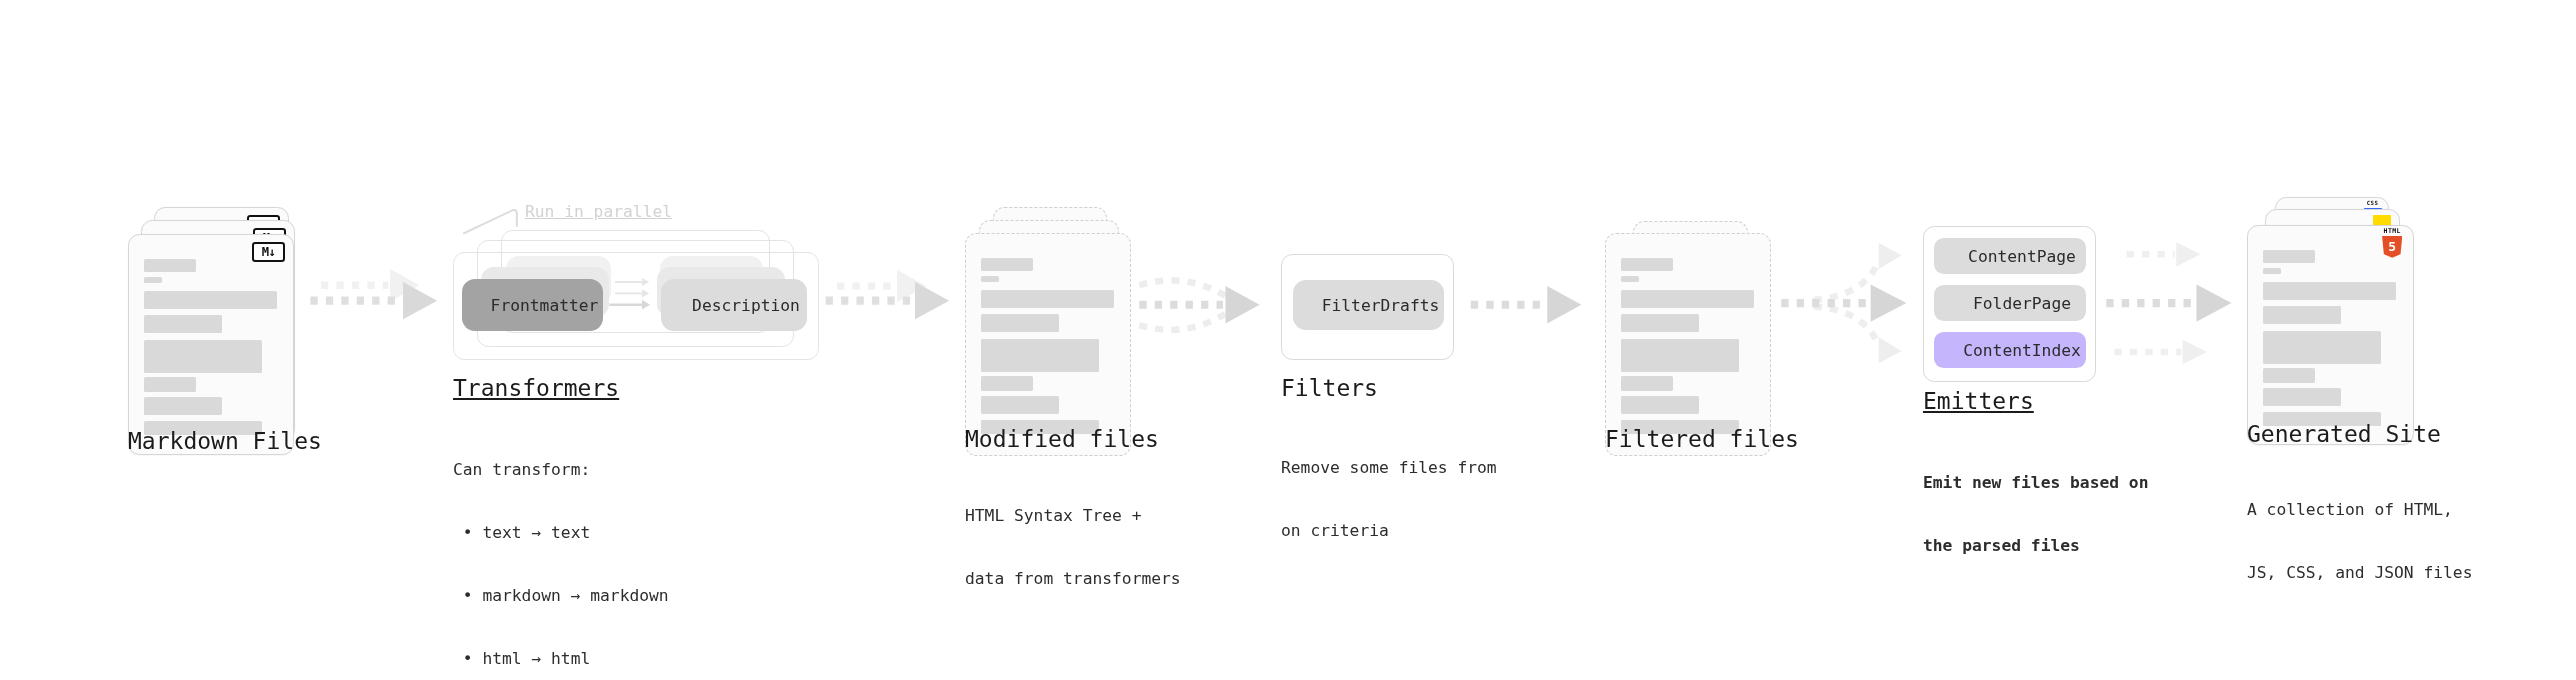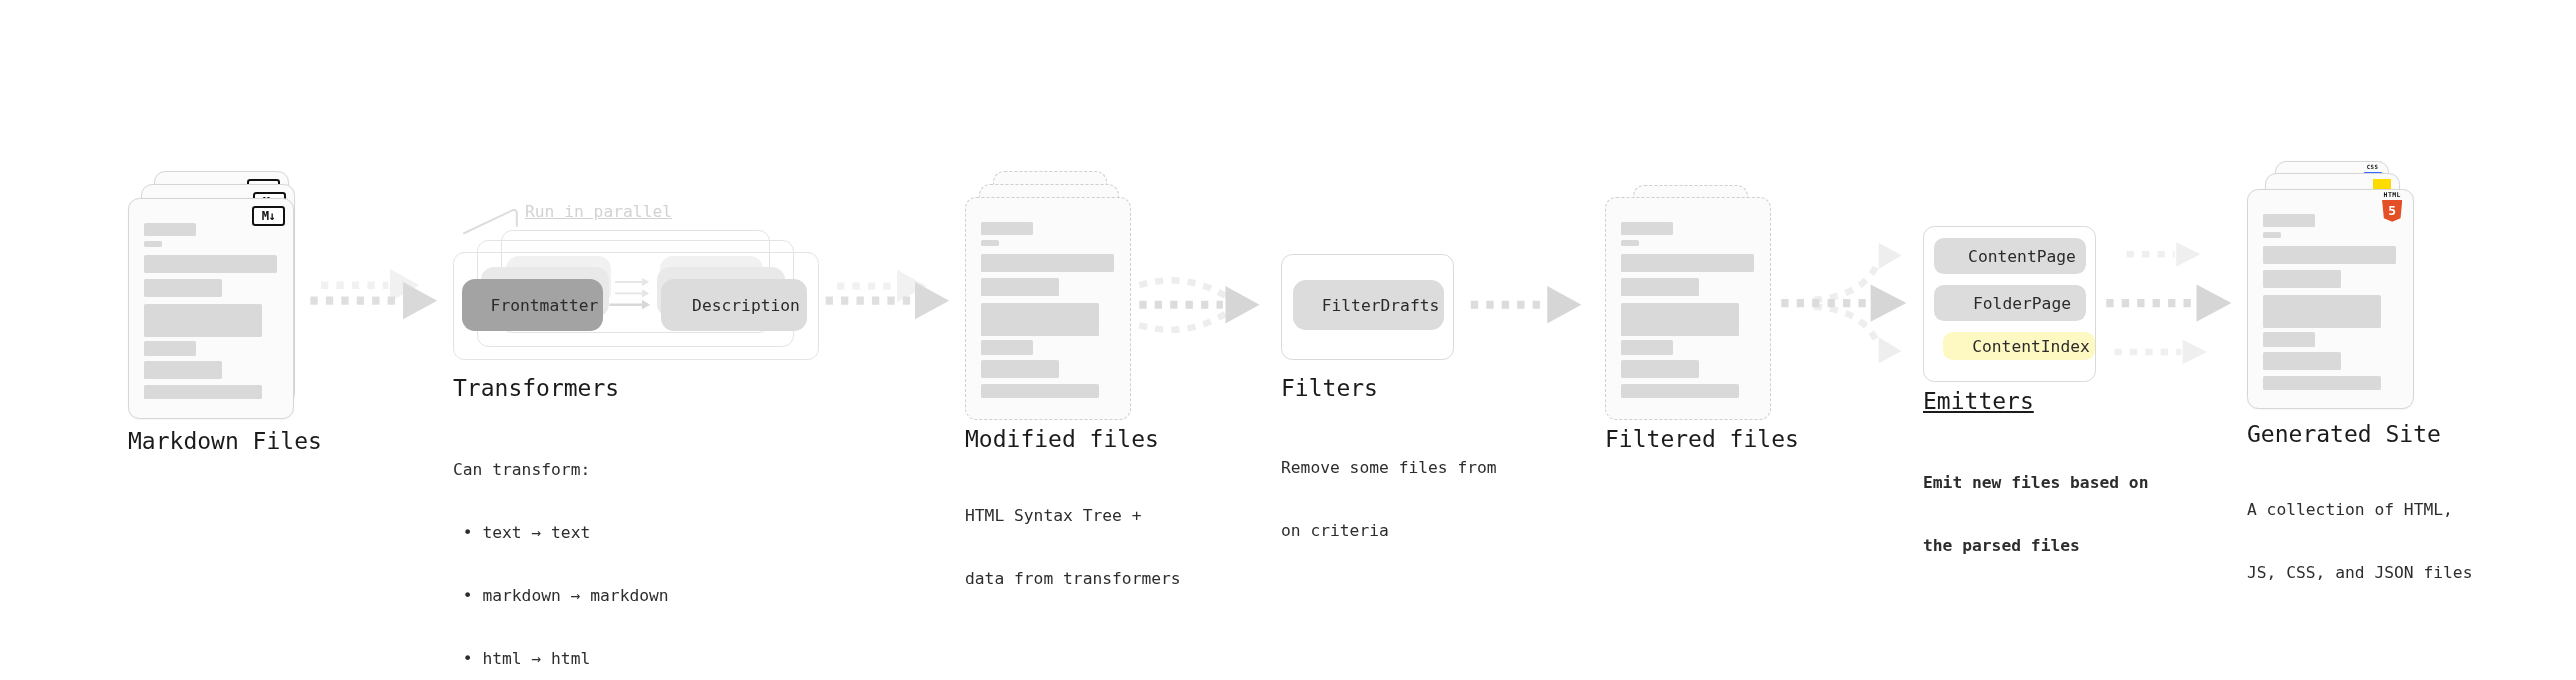--- a/index.html
+++ b/index.html
@@ -5,21 +5,21 @@
   html,body{margin:0;padding:0;background:#fff;}
   .canvas{
     position:relative;width:2576px;height:681px;background:#ffffff;overflow:hidden;
     font-family:"DejaVu Sans Mono","Liberation Mono",monospace;
   }
   .arrows{position:absolute;left:0;top:0;}
 
   
   .doc-card{
     position:absolute;background:#fbfbfb;border:1.6px solid #d6d6d6;border-radius:11.4px;
-    box-shadow:0 0.8px 1.6px rgba(0,0,0,.04);box-sizing:border-box;
+    box-shadow:0 0.8px 1.6px rgba(0,0,0,.04);box-sizing:border-box;margin-top:36px;
   }
   .doc-card.dashed{border:1.6px dashed #cfcfcf;box-shadow:none;}
   .doc-bars i{position:absolute;left:15.4px;display:block;background:#d9d9d9;border-radius:1.6px;}
 
   
   .md-badge{
     position:absolute;top:7.3px;right:8.1px;width:33px;height:19.5px;background:#fff;
     border:2px solid #111;border-radius:3.3px;display:flex;align-items:center;justify-content:center;
     font-weight:bold;font-size:12.2px;color:#111;letter-spacing:-0.8px;box-sizing:border-box;
   }
@@ -145,21 +145,21 @@
     <div class="pill ghost" style="left:506px;top:256px;width:105px;height:49px;background:#f1f1f1;"></div>
     <div class="pill ghost" style="left:481px;top:267px;width:128px;height:50px;background:#e9e9e9;"></div>
     <div class="pill" style="left:462px;top:279px;width:141px;height:52px;background:#a3a3a3;">Frontmatter</div>
 
     <div class="pill ghost" style="left:660px;top:256px;width:103px;height:49px;background:#f1f1f1;"></div>
     <div class="pill ghost" style="left:657px;top:267px;width:128px;height:50px;background:#e9e9e9;"></div>
     <div class="pill" style="left:661px;top:279px;width:146px;height:52px;background:#dcdcdc;">Description</div>
 
     <div class="annotation" style="left:525px;top:202px;text-decoration:underline;">Run in parallel</div>
 
-    <div class="stage-title" style="left:453px;top:376px;">Transformers</div>
+    <div class="stage-title" style="left:453px;top:376px;text-decoration:underline;">Transformers</div>
     <div class="stage-caption" style="left:453px;top:417px;">
       <span style="display:block">Can transform:</span>
       <span style="display:block"> • text → text</span>
       <span style="display:block"> • markdown → markdown</span>
       <span style="display:block"> • html → html</span>
     </div>
   </div>
 
   <div>
     <div class="doc-card dashed" style="left:993px;top:171px;width:114px;height:221px;"></div>
@@ -203,21 +203,21 @@
         <i style="top: 162px; width: 78px; height: 18px;"></i>
         <i style="top: 186px; width: 118px; height: 14px;"></i>
       </div>
     <div class="stage-title" style="left:1605px;top:427px;">Filtered files</div>
   </div>
 
   <div>
     <div class="solid-box" style="left:1923px;top:226px;width:173px;height:156px;"></div>
     <div class="pill small" style="left:1934px;top:238px;width:152px;height:36px;background:#dcdcdc;">ContentPage</div>
     <div class="pill small" style="left:1934px;top:285px;width:152px;height:36px;background:#dcdcdc;">FolderPage</div>
-    <div class="pill small" style="left:1934px;top:332px;width:152px;height:28px;background:#fef9c3;margin-left:9px;">ContentIndex</div>
+    <div class="pill small" style="left:1934px;top:332px;width:152px;height:36px;background:#c4b5fd;">ContentIndex</div>
     <div class="stage-title" style="left:1923px;top:389px;text-decoration:underline;">Emitters</div>
     <div class="stage-caption" style="left:1923px;top:430px;font-weight:bold;">
       <span style="display:block">Emit new files based on</span>
       <span style="display:block">the parsed files</span>
     </div>
   </div>
 
   <div>
     <div class="doc-card" style="left:2275px;top:161px;width:114px;height:221px;">
       <span class="css-badge">

